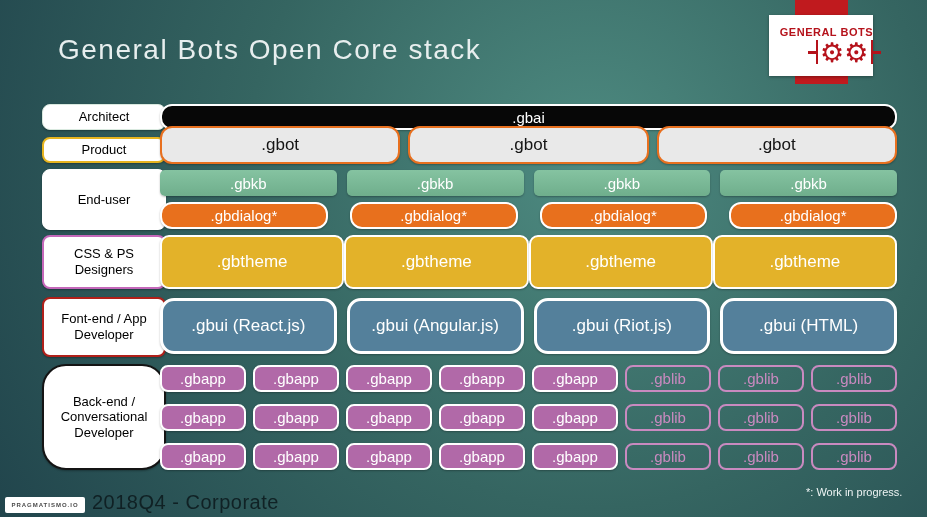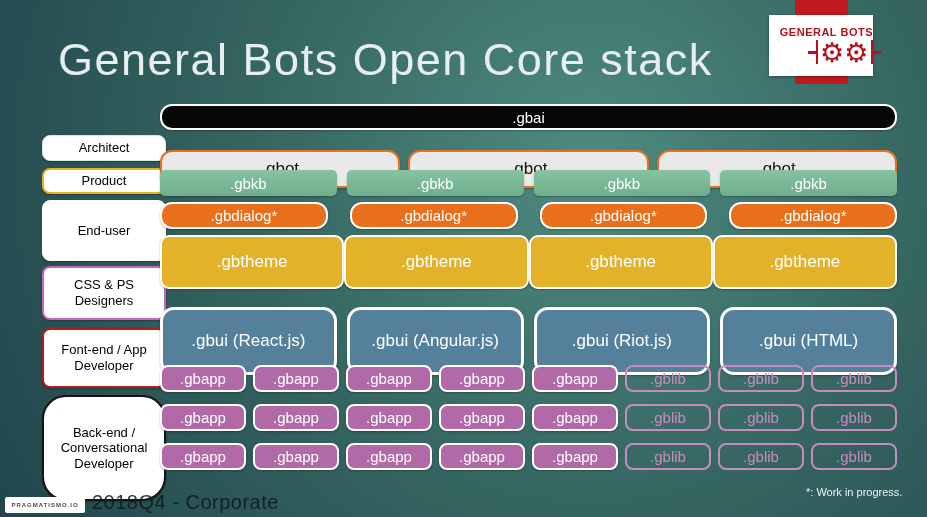--- a/index.html
+++ b/index.html
@@ -5,21 +5,21 @@
   * { margin:0; padding:0; box-sizing:border-box; }
   html,body { background:#0c1e26; }
   .slide {
     position:relative; width:927px; height:517px; overflow:hidden;
     font-family:"Liberation Sans", sans-serif;
     background:
       radial-gradient(circle 760px at 590px 165px, #4e8b81 0%, #356561 45%, #1d3e48 100%);
   }
   .title {
     position:absolute; left:58px; top:34px;
-    font-size:45px; font-weight:400; letter-spacing:1.5px;
+    font-size:28px; font-weight:400; letter-spacing:1.5px;
     color:#e7eeee; white-space:nowrap;
   }
   
   .logo-stripe { position:absolute; left:795px; top:0; width:53px; height:84px; background:#c01a1e; }
   .logo-card {
     position:absolute; left:769px; top:15px; width:104px; height:61px; background:#ffffff;
     display:flex; flex-direction:column; align-items:flex-end; justify-content:center;
     box-shadow:0 1px 3px rgba(0,0,0,.35);
   }
   .logo-brand { color:#b5121b; font-weight:bold; font-size:11px; letter-spacing:.5px; }
@@ -29,36 +29,36 @@
   .logo-gears .bar.l { margin-right:2px; }
   .logo-gears .bar.r { margin-left:2px; }
   .logo-gears .bar::before { content:""; position:absolute; top:11px; width:8px; height:2.5px; background:#b5121b; }
   .logo-gears .bar.l::before { right:2.5px; }
   .logo-gears .bar.r::before { left:2.5px; }
   
   .lbl {
     position:absolute; left:42px; width:124px;
     background:#ffffff; color:#000; font-size:13px; line-height:1.2;
     display:flex; align-items:center; justify-content:center; text-align:center;
-    border-radius:8px; padding:2px 5px; box-shadow:0 1px 2px rgba(0,0,0,.3);margin-top:31px;
+    border-radius:8px; padding:2px 5px; box-shadow:0 1px 2px rgba(0,0,0,.3);
   }
   .lbl-architect { top:104px; height:26px; border:1.5px solid #d9e9df; }
   .lbl-product   { top:137px; height:26px; border:2px solid #e6b41f; }
   .lbl-enduser   { top:169px; height:61px; border:1px solid #ffffff; }
   .lbl-cssps     { top:235px; height:54px; border:2px solid #c468ba; }
   .lbl-frontend  { top:297px; height:60px; border:2px solid #b0201a; }
   .lbl-backend   { top:364px; height:106px; border:2px solid #141414; border-radius:24px; }
   
   .row { position:absolute; left:160px; width:737px; display:grid; }
   .row-gbai     { top:104px; height:26px; grid-template-columns:1fr; }
-  .row-gbot     { top:150px; height:38px; grid-template-columns:repeat(3,1fr); gap:8px; }
+  .row-gbot     { top:126px; height:38px; grid-template-columns:repeat(3,1fr); gap:8px; }
   .row-gbkb     { top:170px; height:26px; grid-template-columns:repeat(4,1fr); gap:10px;text-align:center; }
   .row-gbdialog { top:202px; height:27px; grid-template-columns:repeat(4,1fr); gap:22px; }
   .row-gbtheme  { top:235px; height:54px; grid-template-columns:repeat(4,1fr); }
-  .row-gbui     { top:307px; height:68px; grid-template-columns:repeat(4,1fr); gap:10px; }
+  .row-gbui     { top:298px; height:56px; grid-template-columns:repeat(4,1fr); gap:10px; }
   .row-be1 { top:365px; } .row-be2 { top:404px; } .row-be3 { top:443px; }
   .row-be1,.row-be2,.row-be3 { height:27px; grid-template-columns:repeat(8,1fr); gap:7px; }
   
   .box {
     display:flex; align-items:center; justify-content:center;
     border-radius:12px; color:#fff; font-size:15px; white-space:nowrap;
     box-shadow:0 1px 2px rgba(0,0,0,.28);
   }
   .gbai     { background:#070707; border:2px solid #fff; }
   .gbot     { background:#e9e9e9; border:2px solid #e8701f; color:#141414; font-size:17px; }

